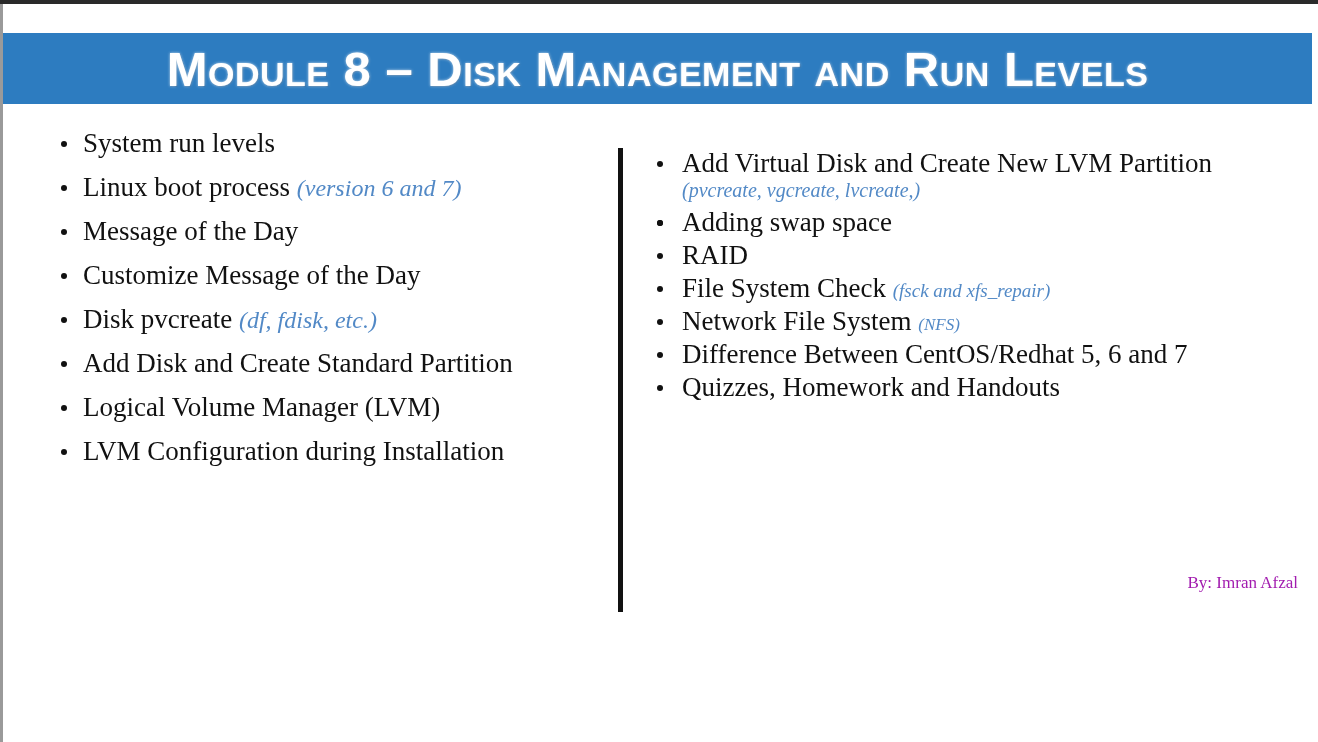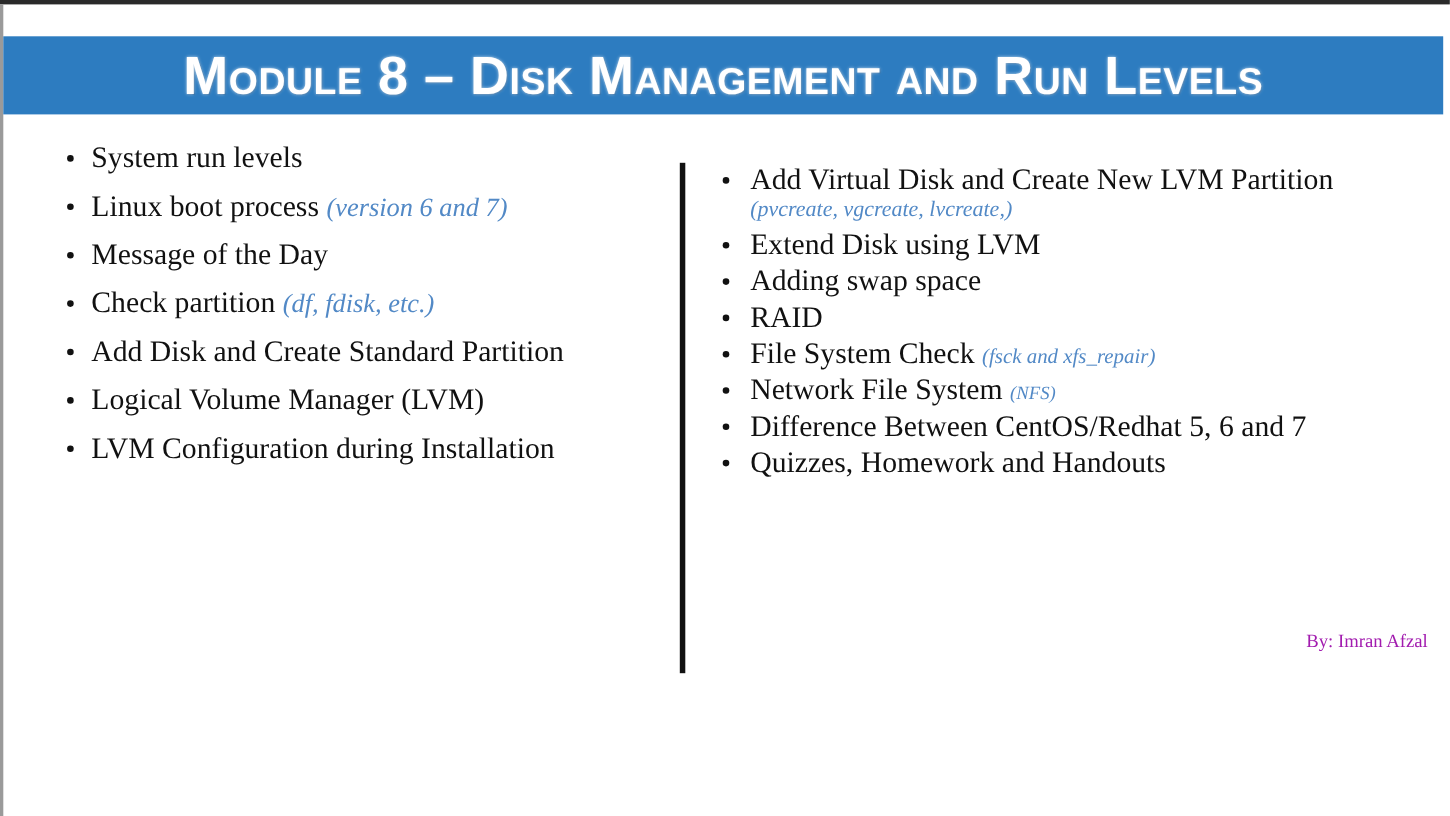--- a/index.html
+++ b/index.html
@@ -186,26 +186,32 @@
           </span>
         </li>
 
         <li>
           <span class="dot"></span>
           <span class="line">
             <span>Message of the Day</span>
           </span>
         </li>
 
-
-
-        <li>
-          <span class="dot"></span>
-          <span class="line">
-            <span>Check partition </span><span class="note">(df, fdisk, etc.)</span>
+        <li>
+          <span class="dot"></span>
+          <span class="line">
+            <span>Customize Message of the Day</span>
+          </span>
+        </li>
+
+
+        <li>
+          <span class="dot"></span>
+          <span class="line">
+            <span>Disk pvcreate </span><span class="note">(df, fdisk, etc.)</span>
           </span>
         </li>
 
         <li>
           <span class="dot"></span>
           <span class="line">
             <span>Add Disk and Create Standard Partition</span>
           </span>
         </li>
 
@@ -232,23 +238,20 @@
         <li>
           <span class="dot"></span>
           <span class="line">
             <span>Add Virtual Disk and Create New LVM Partition</span>
           </span>
           <span class="subnote">(pvcreate, vgcreate, lvcreate,)</span>
         </li>
 
         <li>
           <span class="dot"></span>
-          <span class="line">
-            <span>Extend Disk using LVM</span>
-          </span>
         </li>
 
         <li>
           <span class="dot"></span>
           <span class="line">
             <span>Adding swap space</span>
           </span>
         </li>
 
         <li>

